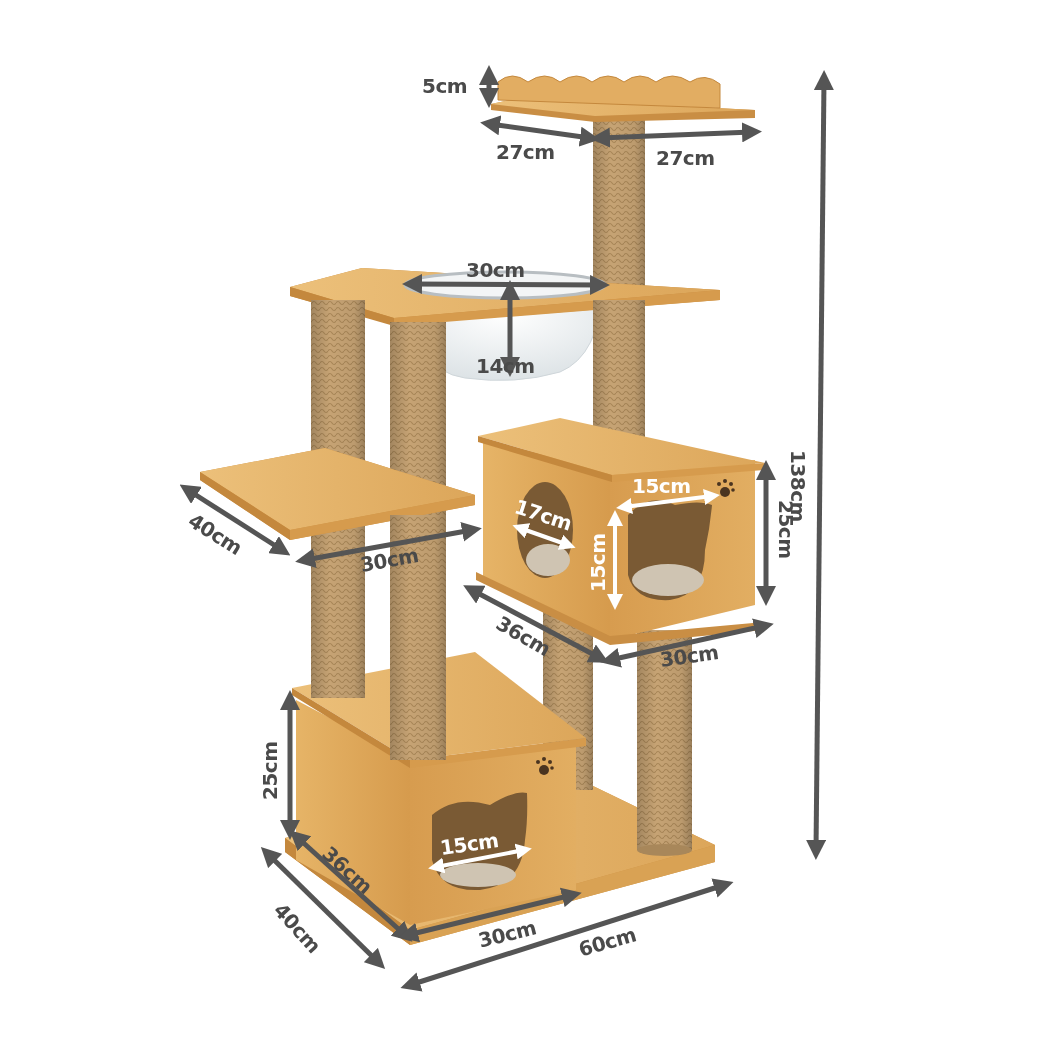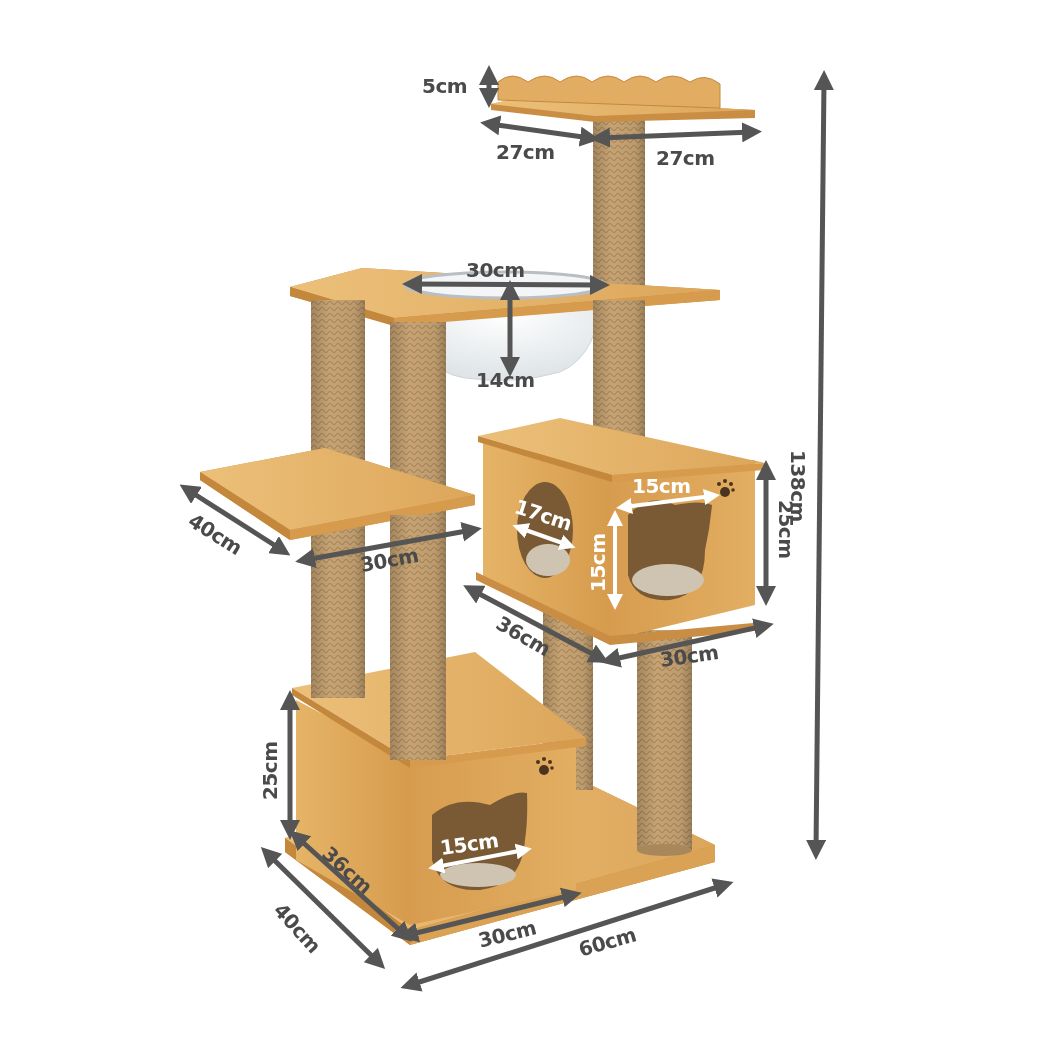--- a/index.html
+++ b/index.html
@@ -190,21 +190,21 @@
       <line x1="436" y1="867" x2="524" y2="850" marker-start="url(#ahLight)" marker-end="url(#ahLight)"></line>
     </g>
   </svg>
 
   
   <span class="dim-label" style="left:422px;top:74px;">5cm</span>
   <span class="dim-label" style="left:496px;top:140px;">27cm</span>
   <span class="dim-label" style="left:656px;top:146px;">27cm</span>
   <span class="dim-label" style="left:810px;top:450px;transform:rotate(90deg);transform-origin:left top;">138cm</span>
   <span class="dim-label" style="left:466px;top:258px;">30cm</span>
-  <span class="dim-label" style="left:476px;top:368px;">14cm</span>
+  <span class="dim-label" style="left:476px;top:354px;">14cm</span>
   <span class="dim-label" style="left:186px;top:522px;transform:rotate(32deg);">40cm</span>
   <span class="dim-label" style="left:360px;top:548px;transform:rotate(-10deg);">30cm</span>
   <span class="dim-label light" style="left:514px;top:503px;transform:rotate(18deg);">17cm</span>
   <span class="dim-label light" style="left:632px;top:474px;">15cm</span>
   <span class="dim-label light" style="left:586px;top:592px;transform:rotate(-90deg);transform-origin:left top;">15cm</span>
   <span class="dim-label" style="left:798px;top:500px;transform:rotate(90deg);transform-origin:left top;">25cm</span>
   <span class="dim-label" style="left:494px;top:624px;transform:rotate(30deg);">36cm</span>
   <span class="dim-label" style="left:660px;top:644px;transform:rotate(-8deg);">30cm</span>
   <span class="dim-label" style="left:258px;top:800px;transform:rotate(-90deg);transform-origin:left top;">25cm</span>
   <span class="dim-label" style="left:318px;top:858px;transform:rotate(42deg);">36cm</span>

